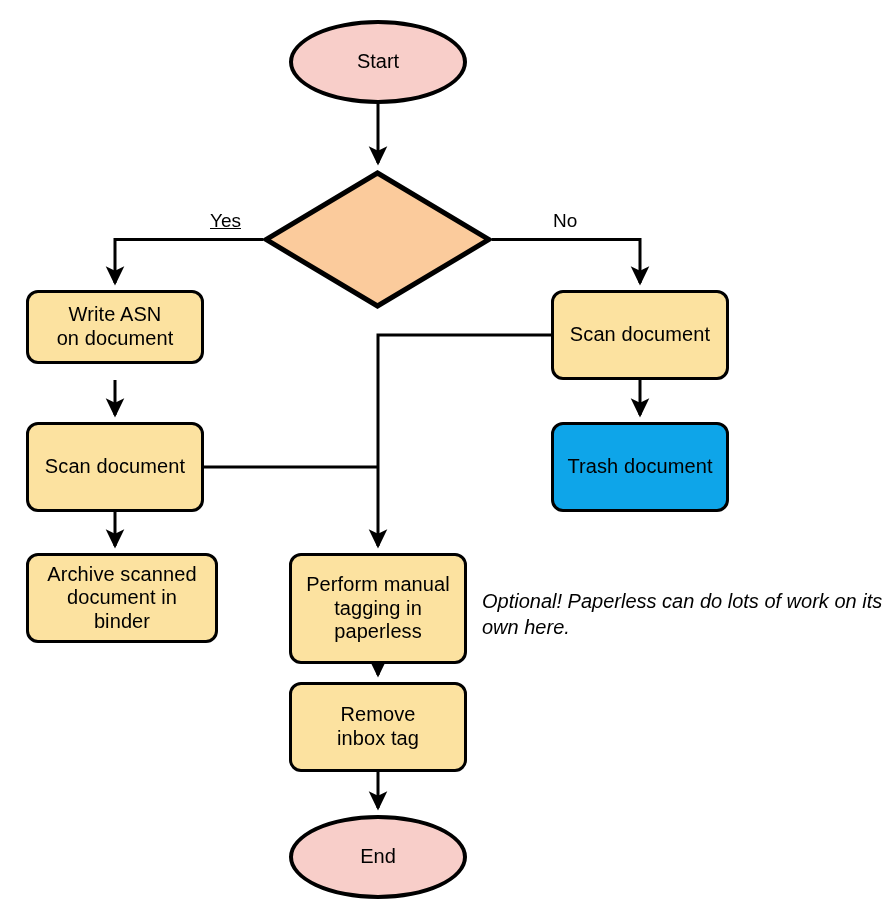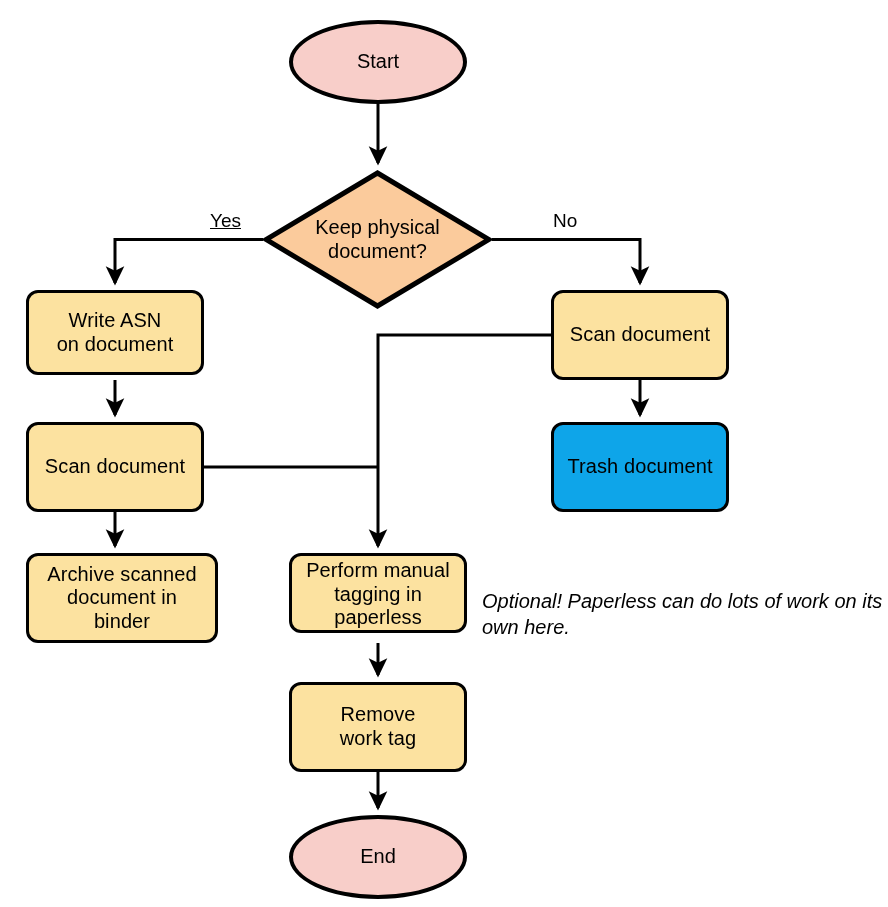--- a/index.html
+++ b/index.html
@@ -117,25 +117,23 @@
   </svg>
 
   <div class="node node-terminal" style="left:289px; top:20px; width:178px; height:84px; background:#F8CEC9;">
     <span>Start</span>
   </div>
 
   <div class="node node-decision" style="left:263px; top:170px; width:229px; height:139px;">
     <svg class="diamond-shape" viewBox="0 0 229 139" preserveAspectRatio="none">
       <polygon points="114.5,3 226,69.5 114.5,136 3,69.5" fill="#FBCB9C" stroke="#000000" stroke-width="5" stroke-linejoin="miter"></polygon>
     </svg>
-    <span class="diamond-label">Keep physical
-document?</span>
   </div>
 
-  <div class="node node-process" style="left:26px; top:290px; width:178px; height:85px; background:#FCE2A0;">
+  <div class="node node-process" style="left:26px; top:290px; width:178px; height:74px; background:#FCE2A0;">
     <span>Write ASN
 on document</span>
   </div>
 
   <div class="node node-process" style="left:26px; top:422px; width:178px; height:90px; background:#FCE2A0;">
     <span>Scan document</span>
   </div>
 
   <div class="node node-process" style="left:26px; top:553px; width:192px; height:90px; background:#FCE2A0;">
     <span>Archive scanned
@@ -144,29 +142,29 @@
   </div>
 
   <div class="node node-process" style="left:551px; top:290px; width:178px; height:90px; background:#FCE2A0;">
     <span>Scan document</span>
   </div>
 
   <div class="node node-process" style="left:551px; top:422px; width:178px; height:90px; background:#0ea5e9;">
     <span>Trash document</span>
   </div>
 
-  <div class="node node-process" style="left:289px; top:553px; width:178px; height:80px; background:#FCE2A0;align-items:flex-end;">
+  <div class="node node-process" style="left:289px; top:553px; width:178px; height:111px; background:#FCE2A0;">
     <span>Perform manual
 tagging in
 paperless</span>
   </div>
 
   <div class="node node-process" style="left:289px; top:682px; width:178px; height:90px; background:#FCE2A0;">
     <span>Remove
-work tag</span>
+inbox tag</span>
   </div>
 
   <div class="node node-terminal" style="left:289px; top:815px; width:178px; height:84px; background:#F8CEC9;">
     <span>End</span>
   </div>
 
   <div class="edge-label" style="left:210px; top:210px;text-decoration:underline;">Yes</div>
   <div class="edge-label" style="left:509px; top:210px;margin-left:44px;">No</div>
 
   <div class="annotation" style="left:482px; top:588px; width:406px;">Optional! Paperless can do lots of work on its own here.</div>

